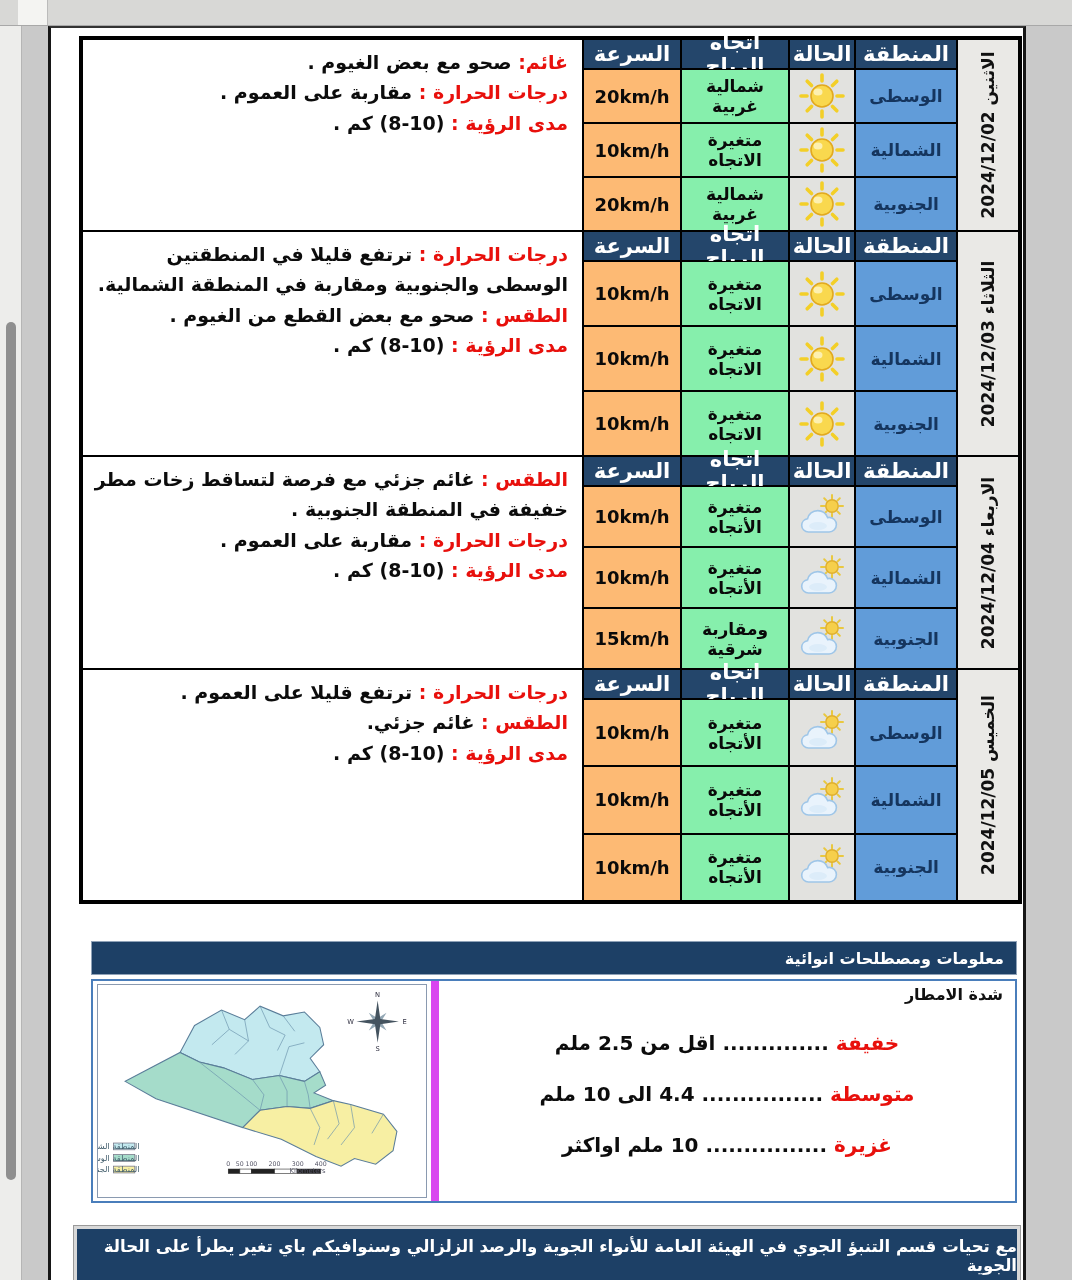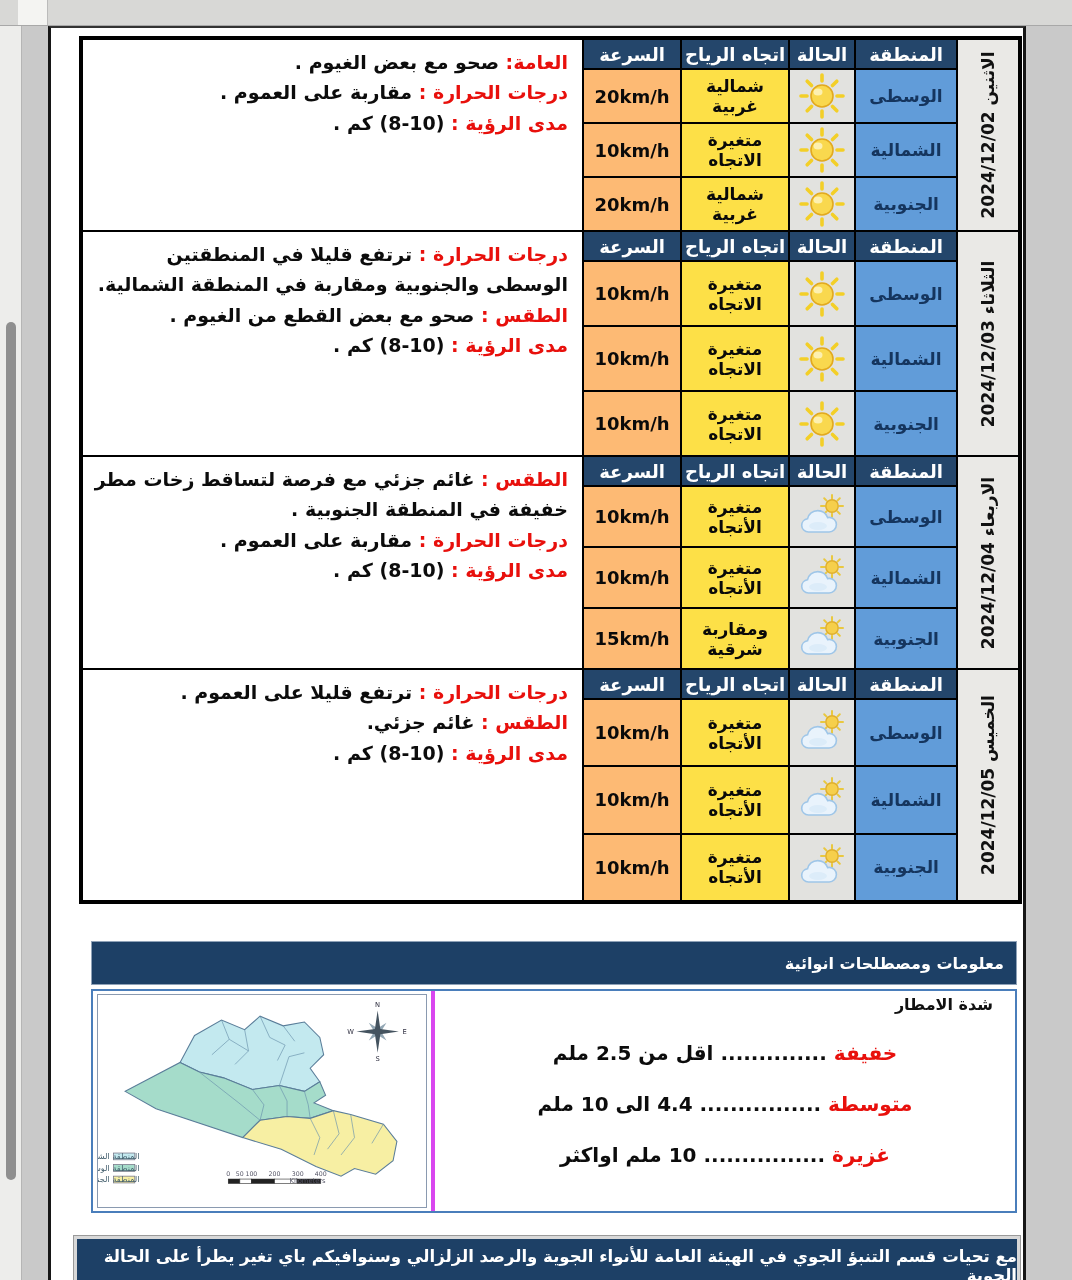--- a/index.html
+++ b/index.html
@@ -20,35 +20,35 @@
   
   .forecast-table { margin:8px 1px 0 28px; border:3px solid #000; }
   .day { display:flex; align-items:stretch; }
   .day.h192{height:192px} .day.h225{height:225px} .day.h213{height:213px} .day.h232{height:232px}
 
   .date-cell { width:62px; border:1px solid #000; background:#eae9e6; display:flex; align-items:center; justify-content:center; overflow:hidden; }
   .date-text { transform:rotate(-90deg); white-space:nowrap; font-weight:bold; font-size:17px; color:#111; letter-spacing:.5px; }
 
   .grid { width:374px; display:grid; grid-template-columns:102px 66px 108px 98px; grid-template-rows:30px repeat(3,1fr); }
   .cell { border:1px solid #000; display:flex; align-items:center; justify-content:center; text-align:center; }
-  .cell.h { background:#24466b; color:#fff; font-weight:bold; font-size:18px; }
+  .cell.h { background:#24466b; color:#fff; font-weight:bold; font-size:21px; }
   .cell.region { background:#619cd9; color:#15355e; font-weight:bold; font-size:17px; }
   .cell.cond { background:#e2e2df; }
-  .cell.wind { background:#fde047; font-weight:bold; font-size:17px; color:#0a0a0a; }
+  .cell.wind { background:#86efac; font-weight:bold; font-size:17px; color:#0a0a0a; }
   .cell.speed { background:#fdba74; font-weight:bold; font-size:18px; color:#0a0a0a; }
   .wicon { width:48px; height:48px; }
 
   .desc { flex:1; border:1px solid #000; background:#fff; padding:7px 14px 4px 8px; font-size:19px; font-weight:bold; color:#0c0c0c; line-height:1.6; }
   .red { color:#e8100c; }
 
   
-  .info-header { margin:37px 6px 0 40px; height:44px; background:#1d4066; color:#fff; font-weight:bold; font-size:16px;
+  .info-header { margin:37px 6px 0 40px; height:34px; background:#1d4066; color:#fff; font-weight:bold; font-size:16px;
                  display:flex; align-items:center; padding:16px 12px; border:1px solid #8fa2b8; }
   .info-body { margin:4px 6px 0 40px; height:224px; border:2px solid #4a7ebb; display:flex; background:#fff; }
-  .rain-panel { flex:1; border-left:4px solid #d946ef; padding:2px 20px; }
+  .rain-panel { flex:1; border-left:8px solid #d946ef; padding:2px 10px; }
   .rain-title { font-size:16px; font-weight:bold; color:#111; padding:2px 2px 0 0; }
   .rain-line { text-align:center; font-size:20px; font-weight:bold; color:#0c0c0c; margin-top:27px; }
   .map-panel { width:338px; padding:3px 4px; }
   .map-inner { height:100%; border:1px solid #8a9ab0; background:#fff; }
   .map-svg { width:100%; height:100%; font-family:"DejaVu Sans", sans-serif; }
 
   
   .footer-frame { margin:22px 2px 0 22px; background:#d8d8d8; border:1px solid #9a9a9a; padding:3px; }
   .footer-bar { height:54px; background:#1d4066; color:#fff; font-weight:bold; font-size:16.5px;
                 display:flex; align-items:center; justify-content:center; text-align:right; }
@@ -133,21 +133,21 @@
         <div class="cell region">الجنوبية</div>
         <div class="cell cond">
             <svg class="wicon">
               <use href="#icon-sunny"></use>
             </svg>
           </div>
         <div class="cell wind">شمالية غربية</div>
         <div class="cell speed" dir="ltr">20km/h</div>
       </div>
       <div class="desc">
-        <div><span class="red">العامة:</span><span> صحو مع بعض الغيوم .</span></div>
+        <div><span class="red">غائم:</span><span> صحو مع بعض الغيوم .</span></div>
         <div><span class="red">درجات الحرارة :</span><span> مقاربة على العموم .</span></div>
         <div><span class="red">مدى الرؤية :</span><span> (10-8) كم .</span></div>
       </div>
     </section>
 
     <section class="day h225">
       <div class="date-cell">
         <span class="date-text">الثلاثاء 2024/12/03</span>
       </div>
       <div class="grid">

